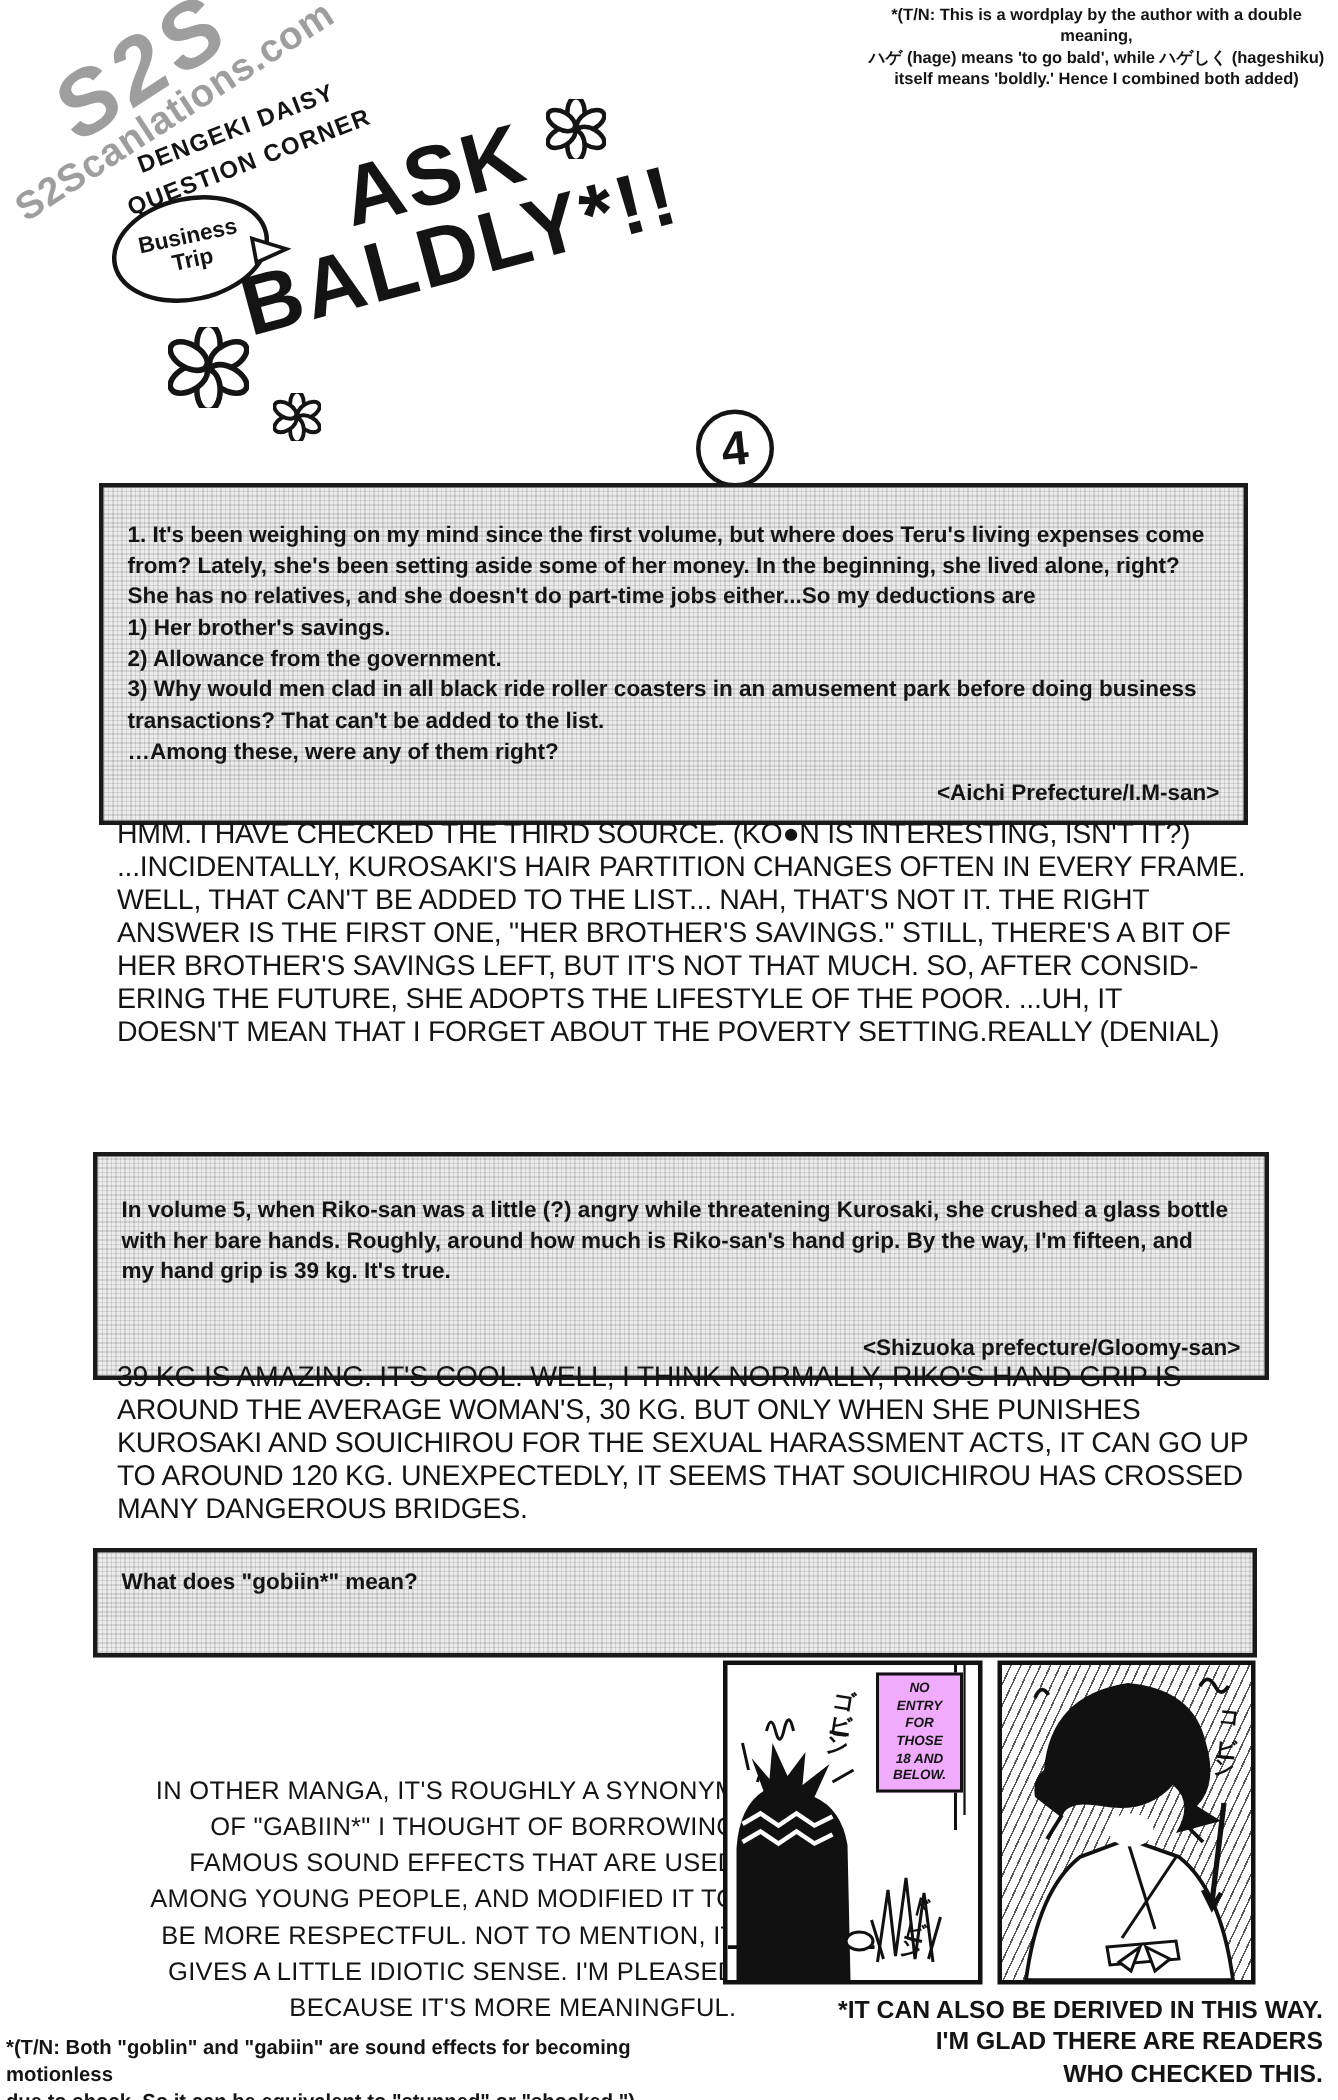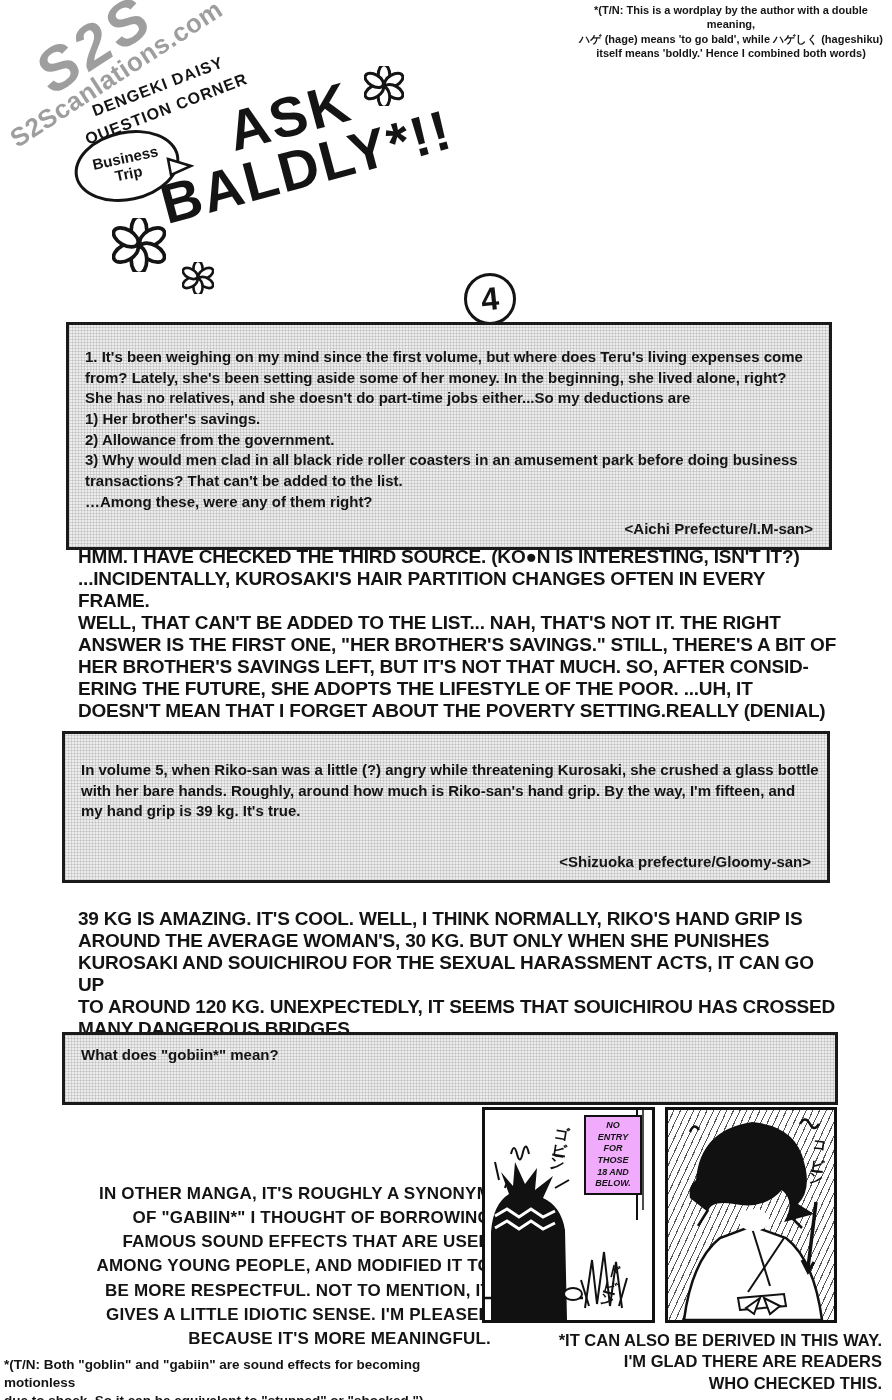--- a/index.html
+++ b/index.html
@@ -29,25 +29,25 @@
   .circle4{left:464px;top:273px;width:46px;height:46px;border:3px solid #141414;border-radius:50%;
            display:flex;align-items:center;justify-content:center;font-size:32px;font-weight:700;}
 
   
   .qbox{border:3px solid #1a1a1a;
         background-color:#ececec;
         background-image:repeating-linear-gradient(0deg,rgba(0,0,0,0.10) 0 1px,transparent 1px 3px),
                          repeating-linear-gradient(90deg,rgba(0,0,0,0.10) 0 1px,transparent 1px 3px);
         font-size:15px;font-weight:700;line-height:1.38;}
   .qbox-1{left:66px;top:322px;width:728px;height:178px;padding:22px 16px;}
-  .qbox-2{left:62px;top:731px;width:738px;height:120px;padding:26px 8px 0 16px;}
+  .qbox-2{left:62px;top:768px;width:738px;height:120px;padding:26px 24px 0 16px;}
   .qbox-3{left:62px;top:1032px;width:738px;height:51px;padding:10px 16px 6px 16px;}
   .q-attr{position:absolute;right:16px;bottom:7px;font-size:15px;font-weight:700;}
 
-  .answer{font-size:19px;font-weight:700;line-height:1.155;letter-spacing:-0.2px;}
+  .answer{font-size:19px;font-weight:400;line-height:1.155;letter-spacing:-0.2px;}
   .answer-1{left:78px;top:546px;width:760px;}
   .answer-2{left:78px;top:908px;width:764px;}
   .answer-3{left:55px;top:1182px;width:436px;font-size:17px;line-height:1.42;letter-spacing:0.2px;text-align:right;}
 
   
   .panel{border:3px solid #111;background:#fff;overflow:hidden;}
   .panel-left{left:482px;top:1107px;width:167px;height:210px;}
   .panel-right{left:665px;top:1107px;width:166px;height:210px;
         background-image:repeating-linear-gradient(115deg,rgba(255,255,255,0) 0 5px,rgba(45,45,45,0.8) 5px 6px);}
   .panel svg{position:absolute;left:0;top:0;}
@@ -59,21 +59,21 @@
   .sfx-r1{right:6px;top:22px;font-size:14px;transform:rotate(6deg);}
 
   .caption-br{left:450px;top:1330px;width:432px;text-align:right;font-size:16.5px;font-weight:700;line-height:1.3;}
   .footnote{left:4px;top:1356px;width:462px;font-size:13.5px;font-weight:700;line-height:1.35;}
 </style>
 </head>
 <body>
 
 <div class="abs tn-top" data-bind-lines="page.tn_top_lines">*(T/N: This is a wordplay by the author with a double meaning,
 ハゲ (hage) means 'to go bald', while ハゲしく (hageshiku)
-itself means 'boldly.' Hence I combined both words)</div>
+itself means 'boldly.' Hence I combined both added)</div>
 
 <div class="abs logo">
   <div class="logo-s2s" data-bind="page.logo.mark">S2S</div>
   <div class="logo-site" data-bind="page.logo.site">S2Scanlations.com</div>
 </div>
 
 <div class="abs corner-title" data-bind-lines="page.corner_title_lines">DENGEKI DAISY
 QUESTION CORNER</div>
 
 <div class="abs bubble" data-bind-lines="page.bubble_lines">Business

